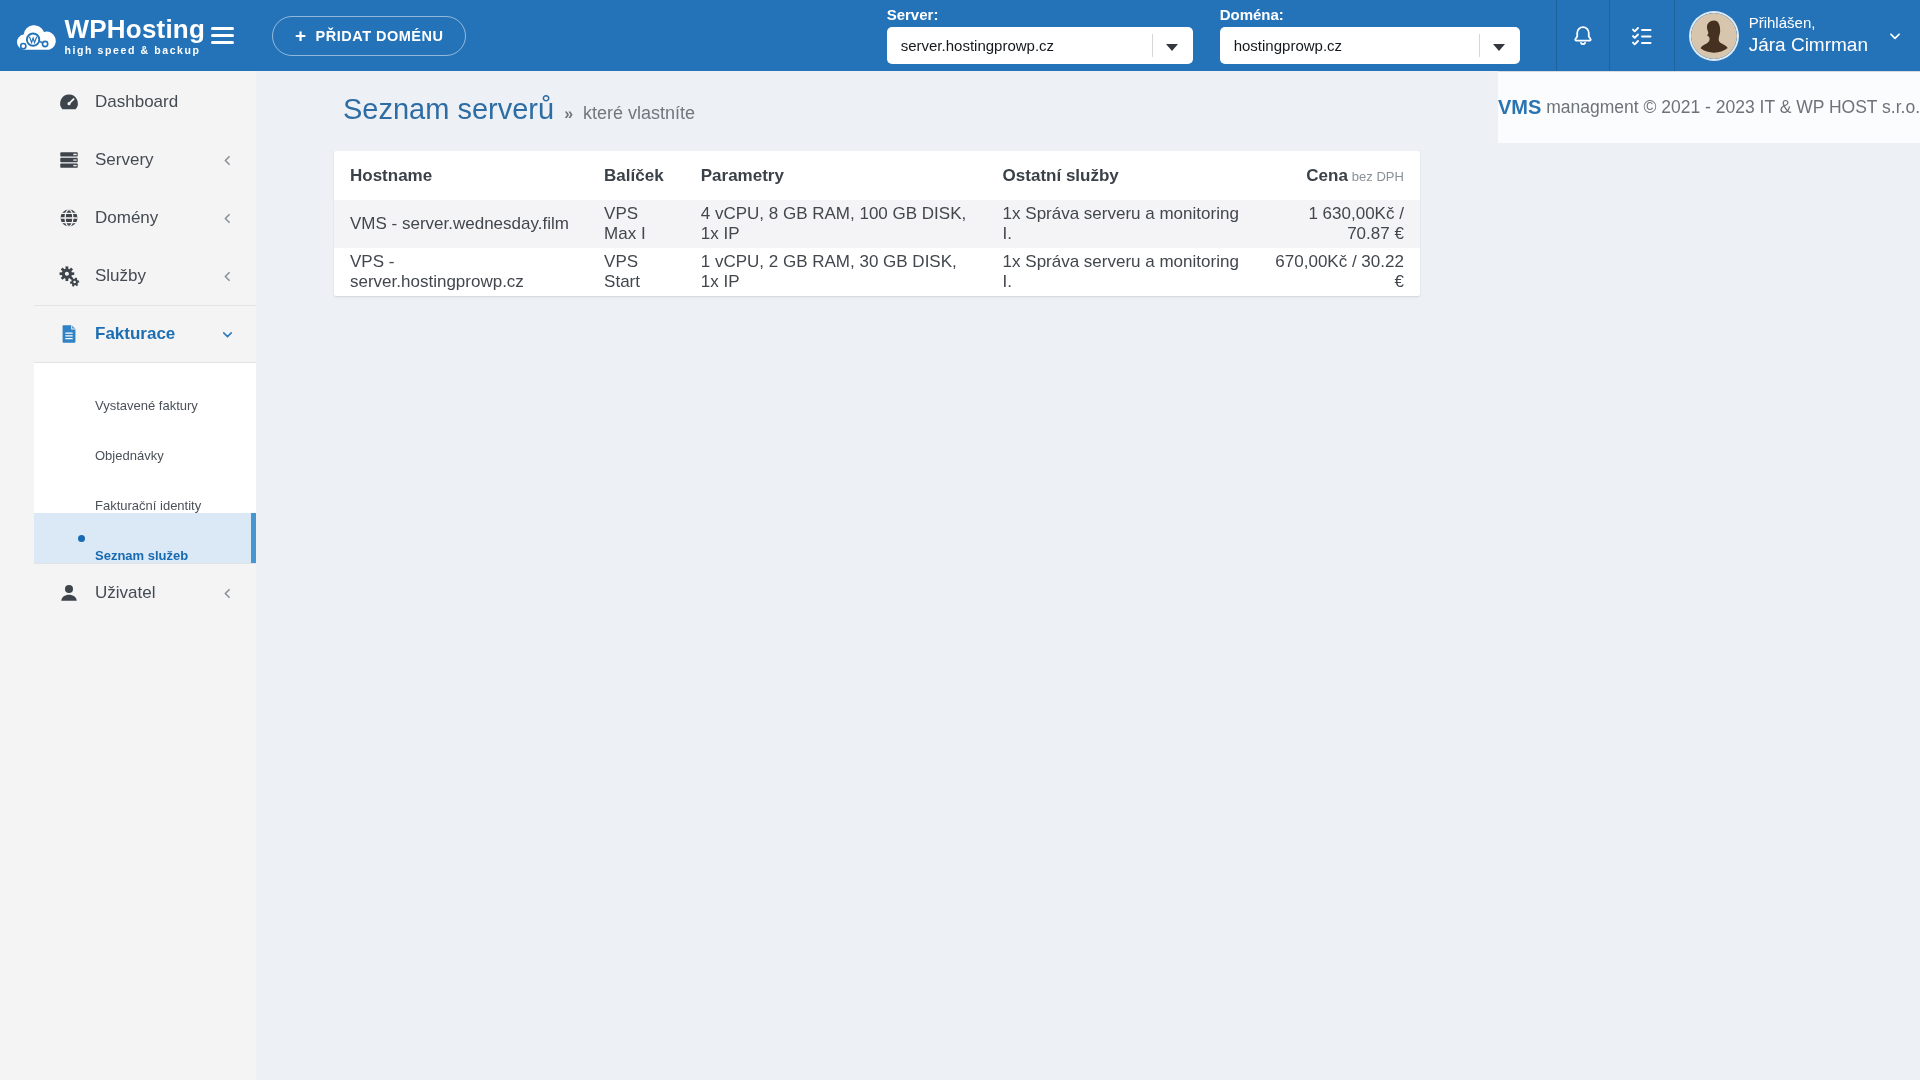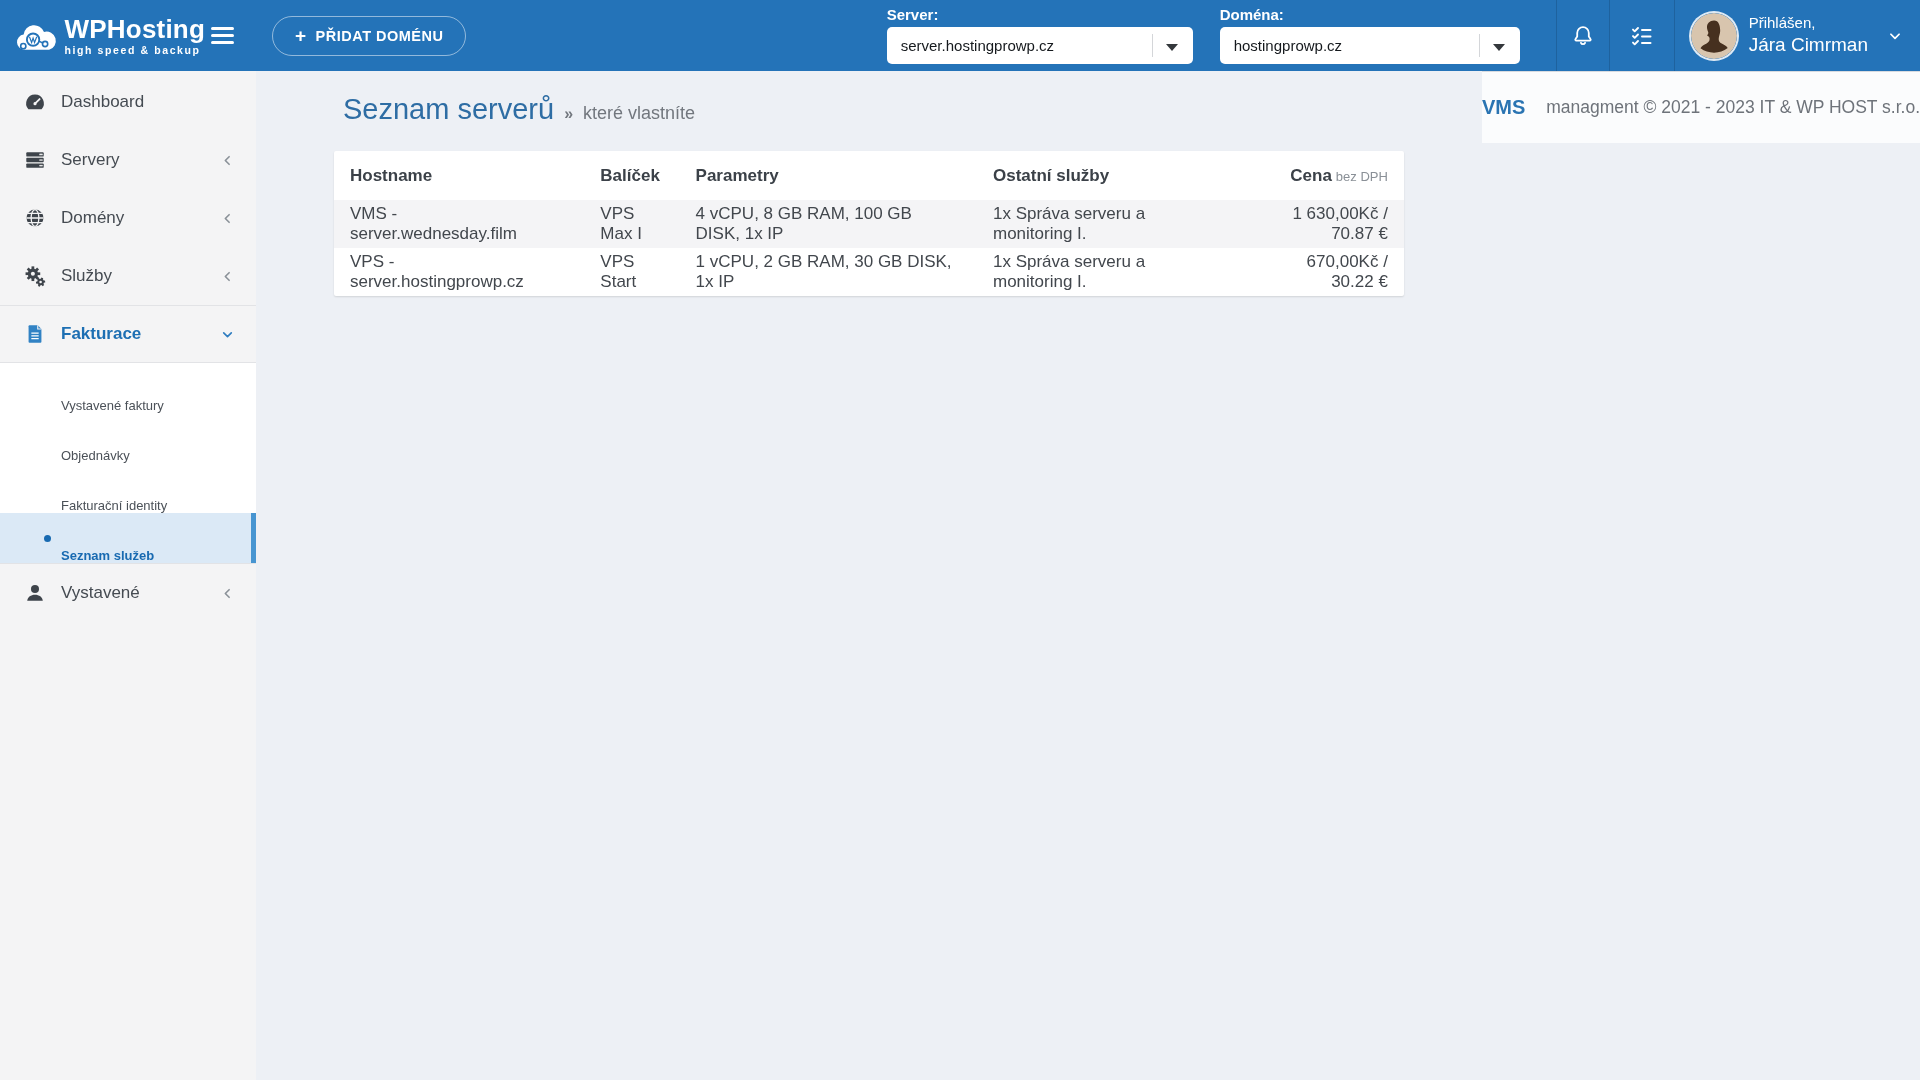--- a/index.html
+++ b/index.html
@@ -33,21 +33,21 @@
   .nav-item.tasks { width:66px; border-left:1px solid rgba(0,0,0,.14); border-right:1px solid rgba(0,0,0,.14); }
   .user { height:71px; display:flex; align-items:center; padding:0 18px 0 16px; cursor:pointer; gap:12px; }
   .avatar { width:46px; height:46px; border-radius:50%; overflow:hidden; flex-shrink:0; box-shadow:0 0 0 2px rgba(255,255,255,.85); }
   .user-text { line-height:1.25; }
   .user-status { font-size:15px; }
   .user-name { font-size:19px; }
   .user .chev-down { margin-left:8px; }
 
   
   .page-body { flex:1; display:flex; min-height:0; }
-  aside { width:256px; background:#f4f4f5; flex-shrink:0; padding-top:2px; }
+  aside { width:256px; background:#f4f4f5; flex-shrink:0; padding-top:2px;padding-left:34px; }
   .s-item { height:58px; display:flex; align-items:center; padding:0 22px 0 24px; font-size:17px; color:#454b52; cursor:pointer; }
   .s-icon { width:22px; height:22px; margin-right:15px; color:#3e444b; display:inline-flex; flex-shrink:0; }
   .s-label { flex:1; }
   .s-chev { color:#8a9198; display:inline-flex; }
   .s-section { border-top:1px solid #e2e3e6; border-bottom:1px solid #e2e3e6; }
   .s-item.parent-active { height:56px; color:#1d6fb3; font-weight:700; }
   .s-item.parent-active .s-icon { color:#3182c4; }
   .s-item.parent-active .s-chev { color:#2f7dc0; }
   .s-sub { background:#fff; border-top:1px solid #e2e3e6; }
   .s-subitem { height:50px; display:flex; align-items:flex-end; padding-left:61px; font-size:13px; color:#4b5158; cursor:pointer; position:relative; }
@@ -66,21 +66,21 @@
   .card { background:#fff; border-radius:2px; box-shadow:0 1px 2px rgba(0,0,0,.12); }
   table { width:100%; border-collapse:collapse; table-layout:fixed; }
   th { height:49px; text-align:left; font-size:17px; font-weight:700; color:#3b4148; padding:0 16px; }
   td { height:48px; font-size:17px; color:#42474d; padding:0 16px; }
   col.c1{width:23.4%;} col.c2{width:8.9%;} col.c3{width:27.8%;} col.c4{width:24.9%;} col.c5{width:15%;}
   tbody tr:nth-child(odd) { background:#f4f4f6; }
   th.price, td.price { text-align:right; }
   th.price small { font-size:13px; font-weight:400; color:#8a9097; margin-left:4px; }
 
   
-  footer { height:72px; background:#fbfcfd; border-top:1px solid #d8dbe0; display:flex; align-items:center; justify-content:center; gap:21px; font-size:17.5px; color:#6e737a; }
+  footer { height:72px; background:#fbfcfd; border-top:1px solid #d8dbe0; display:flex; align-items:center; justify-content:center; gap:5px; font-size:17.5px; color:#6e737a; }
   .f-brand { color:#2a74b2; font-weight:700; font-size:20px; }
 </style>
 </head>
 <body>
 
 <div class="app">
 
   <header>
     <div class="brand">
       <svg class="cloud" viewBox="0 0 64 46">
@@ -290,21 +290,21 @@
         </div>
       </div>
 
       <div class="s-item">
         <span class="s-icon">
           <svg viewBox="0 0 24 24" width="22" height="22" fill="currentColor">
             <circle cx="12" cy="7.6" r="4.4"></circle>
             <path d="M3.5 20.5c.4-4.3 4-6.6 8.5-6.6s8.1 2.3 8.5 6.6z"></path>
           </svg>
         </span>
-        <span class="s-label">Vystavené</span>
+        <span class="s-label">Uživatel</span>
         <span class="s-chev">
           <svg width="13" height="13" viewBox="0 0 24 24">
               <path d="M15 5l-7 7 7 7" fill="none" stroke="currentColor" stroke-width="3" stroke-linecap="round" stroke-linejoin="round"></path>
             </svg>
         </span>
       </div>
     </aside>
 
     <div class="main-col">
       <main>

